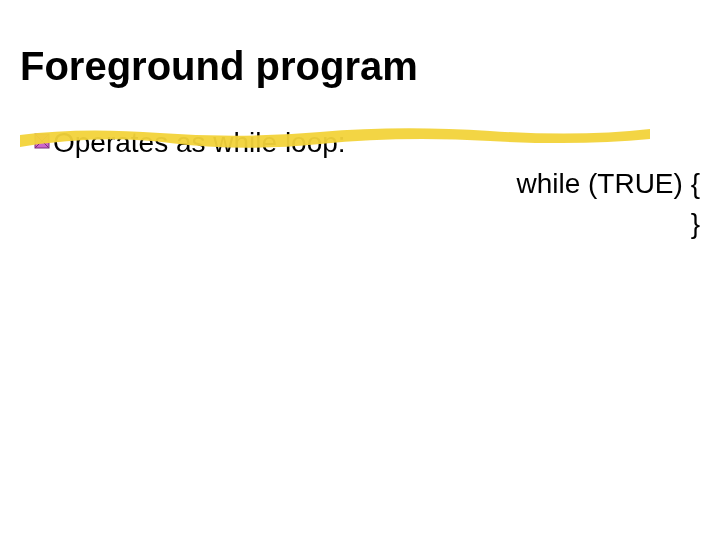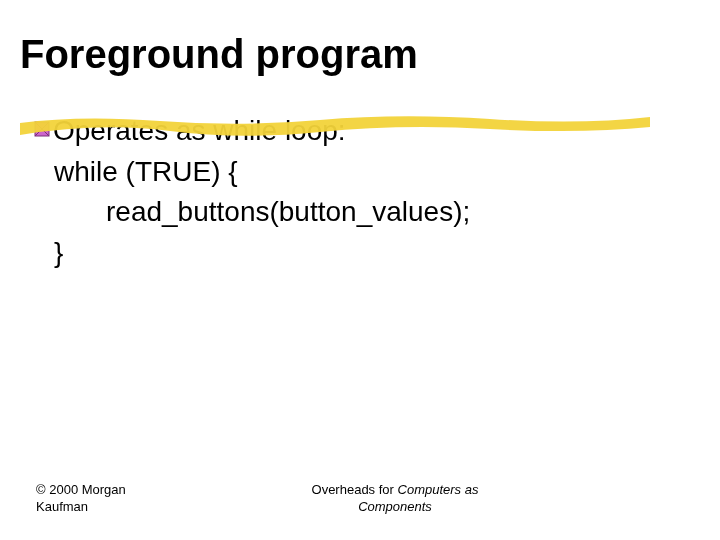--- a/index.html
+++ b/index.html
@@ -1,17 +1,17 @@
 <!DOCTYPE html>
 <html><head>
 <meta charset="utf-8">
 <style>
   * { margin: 0; padding: 0; box-sizing: border-box; }
   html, body { width: 720px; height: 540px; background: #fff; font-family: Arial, Helvetica, sans-serif; }
-  .slide { position: relative; width: 720px; height: 540px; padding: 32px 20px 0 20px; }
+  .slide { position: relative; width: 720px; height: 540px; padding: 44px 20px 0 20px; }
   .title-wrap { position: relative; margin-bottom: 34px; }
   .title {
     font-family: "Arial Black", Arial, sans-serif;
     font-weight: 900;
     font-size: 40px;
     letter-spacing: 0px;
     color: #000;
     position: relative;
     z-index: 2;
   }
@@ -26,21 +26,21 @@
   }
   .body {
     padding-left: 34px;
     font-size: 28px;
     color: #000;
     line-height: 1.45;
     font-family: Verdana, Arial, sans-serif;
   }
   .bullet-row { display: flex; align-items: flex-start; margin-left: -21px; }
   .bullet-icon { flex: 0 0 auto; margin-right: 2px; margin-top: 9px; }
-  .code-line { padding-left: 0; white-space: pre; }
+  .code-line { padding-left: 0; white-space: pre; text-align: right; }
   .indent1 { padding-left: 52px; }
   .footer {
     position: absolute;
     bottom: 24px;
     left: 0;
     width: 720px;
     display: flex;
     justify-content: flex-start;
     font-size: 13px;
     color: #000;
@@ -65,30 +65,17 @@
     <div class="bullet-row">
       <svg class="bullet-icon" width="18" height="18" viewBox="0 0 18 18">
         <rect x="2" y="2" width="14" height="14" fill="#cc66cc"></rect>
         <rect x="2" y="2" width="14" height="14" fill="none" stroke="#7a2e7a" stroke-width="1"></rect>
         <line x1="2" y1="2" x2="16" y2="16" stroke="#7a2e7a" stroke-width="1"></line>
         <line x1="16" y1="2" x2="2" y2="16" stroke="#7a2e7a" stroke-width="1"></line>
       </svg>
       <span>Operates as while loop:</span>
     </div>
     <div class="code-line">while (TRUE) {</div>
-    <div class="code-line indent1">read_buttons(button_values);</div>
     <div class="code-line">}</div>
   </div>
 
-  <div class="footer">
-    <div class="footer-left">
-      <div>© 2000 Morgan</div>
-      <div>Kaufman</div>
-    </div>
-    <div class="footer-center">
-      <div>
-        <span>Overheads for </span><span class="em">Computers as</span>
-      </div>
-      <div class="em">Components</div>
-    </div>
-  </div>
 
 </div>
 
 </body></html>

